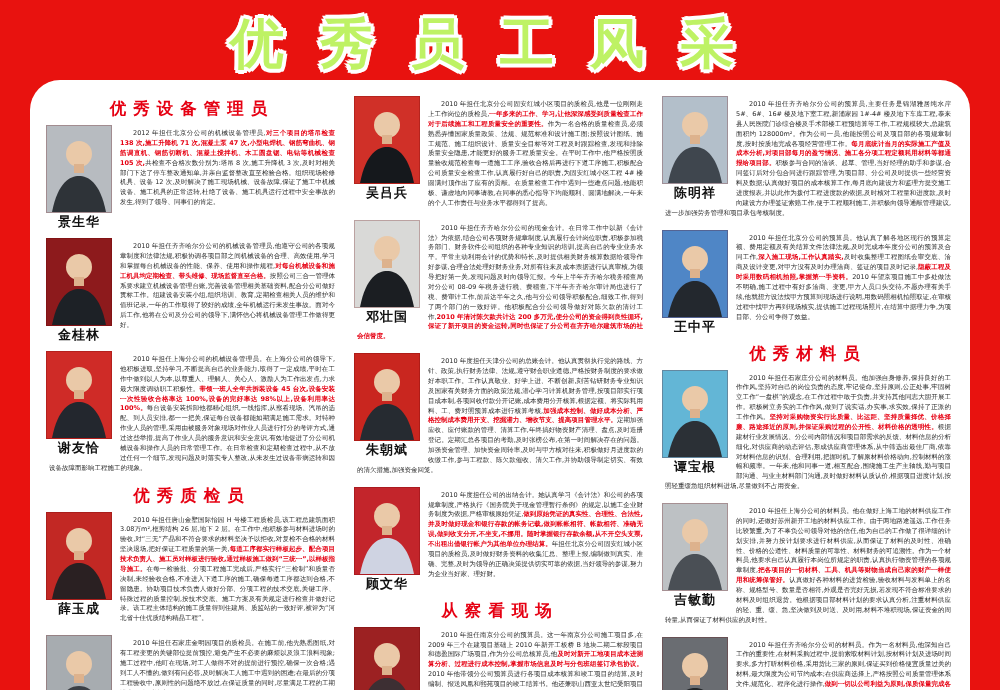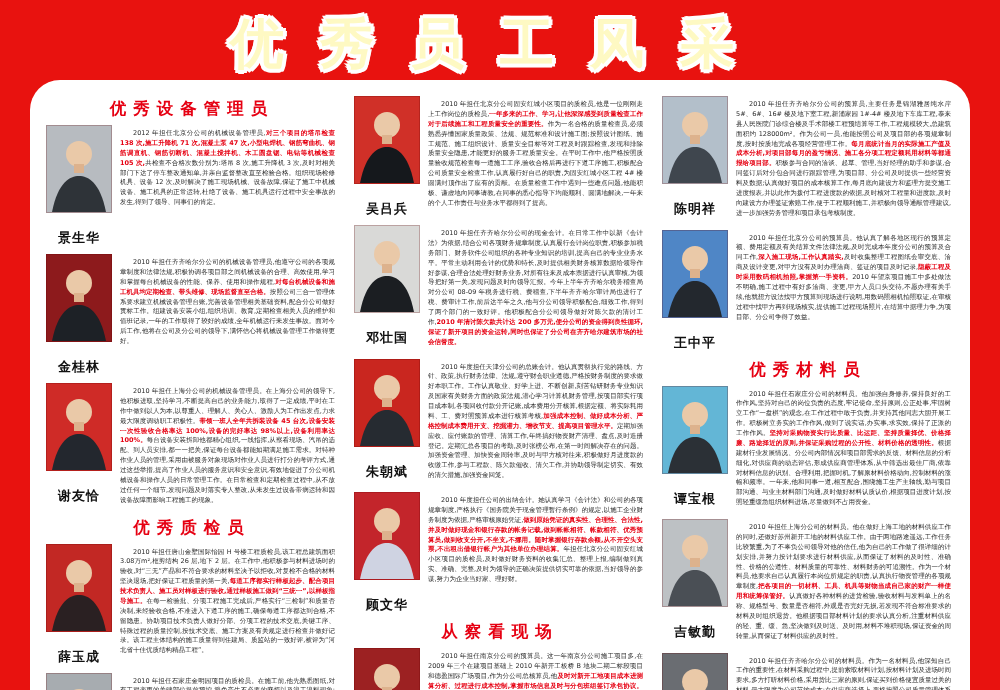--- a/index.html
+++ b/index.html
@@ -4,21 +4,21 @@
 <style>
   :root{ --accent:#e60012; --frame:#e8120f; }
   html,body{margin:0;padding:0;}
   body{
     width:1000px;height:690px;position:relative;overflow:hidden;
     background:var(--frame);
     font-family:"DejaVu Sans","Liberation Sans",sans-serif;
   }
   .title{
     position:absolute;top:8px;left:0;width:100%;text-align:center;
-    font-size:54px;font-weight:bold;color:#fef9c3;
+    font-size:54px;font-weight:bold;color:#bef264;
     letter-spacing:36px;box-sizing:border-box;
     text-shadow:-3px -3px 0 #fff,3px -3px 0 #fff,-3px 3px 0 #fff,3px 3px 0 #fff,0 -4px 0 #fff,0 4px 0 #fff,-4px 0 0 #fff,4px 0 0 #fff;
     white-space:nowrap;
   }
   .panel{
     position:absolute;left:30px;top:80px;width:940px;height:643px;
     background:#fff;border-radius:30px;box-sizing:border-box;
     padding:16px 8px 8px 8px;display:flex;
   }
   .col{flex:1;padding:0 7px;overflow:hidden;}
@@ -26,21 +26,21 @@
     color:var(--accent);font-weight:bold;font-size:16.5px;
     letter-spacing:7px;text-align:center;margin:2px 0 5px 0;white-space:nowrap;
   }
   .entry{margin-bottom:7px;overflow:hidden;}
   .pbox{float:left;width:68px;margin-right:7px;text-align:center;}
   .photo{
     width:66px;height:88px;margin:0 auto;
     border:1px solid rgba(100,0,0,.25);box-sizing:border-box;overflow:hidden;
   }
   .photo svg{display:block;}
-  .pname{font-size:13px;font-weight:bold;color:#111;margin-top:16px;letter-spacing:1px;white-space:nowrap;}
+  .pname{font-size:13px;font-weight:bold;color:#111;margin-top:0;letter-spacing:1px;white-space:nowrap;}
   .ptext{
     margin:4px;font-size:6.5px;line-height:1.52;color:#2a2a2a;
     text-align:justify;text-indent:2em;
   }
   .hl{color:var(--accent);font-weight:bold;}
 </style>
 </head>
 <body>
 
 <div class="title">优秀员工风采</div>
@@ -157,21 +157,21 @@
         <div class="pbox">
           <div class="photo" style="background: rgb(195, 37, 43);">
             <svg width="64" height="86" viewBox="0 0 64 86">
               <circle cx="32" cy="28" r="13" fill="#eac9a8"></circle>
               <rect x="27" y="38" width="10" height="9" fill="#ddb28d"></rect>
               <path d="M5 86 C11 56 23 50 32 50 C41 50 53 56 59 86 Z" fill="#cfd3e2"></path>
             </svg>
           </div>
           <div class="pname">顾文华</div>
         </div>
-        <p class="ptext"><span>2010 年度担任公司的出纳会计。她认真学习《会计法》和公司的各项规章制度,严格执行《国务院关于现金管理暂行条例》的规定,以施工企业财务制度为依据,严格审核原始凭证,</span><span class="hl">做到原始凭证的真实性、合理性、合法性,并及时做好现金和银行存款的帐务记载,做到帐帐相符、帐款相符、优秀预算员,做到收支分开,不坐支,不挪用。随时掌握银行存款余额,从不开空头支票,不出租出借银行帐户为其他单位办理结算。</span><span>年担任北京分公司固安红城小区项目的质检员,及时做好财务资料的收集汇总、整理上报,编制做到真实、准确、完整,及时为领导的正确决策提供切实可靠的依据,当好领导的参谋,努力为企业当好家、理好财。</span></p>
+        <p class="ptext"><span>2010 年度担任公司的出纳会计。她认真学习《会计法》和公司的各项规章制度,严格执行《国务院关于现金管理暂行条例》的规定,以施工企业财务制度为依据,严格审核原始凭证,</span><span class="hl">做到原始凭证的真实性、合理性、合法性,并及时做好现金和银行存款的帐务记载,做到帐帐相符、帐款相符、准确无误,做到收支分开,不坐支,不挪用。随时掌握银行存款余额,从不开空头支票,不出租出借银行帐户为其他单位办理结算。</span><span>年担任北京分公司固安红城小区项目的质检员,及时做好财务资料的收集汇总、整理上报,编制做到真实、准确、完整,及时为领导的正确决策提供切实可靠的依据,当好领导的参谋,努力为企业当好家、理好财。</span></p>
       </div>
       <div class="sec">从察看现场</div>
       <div class="entry">
         <div class="pbox">
           <div class="photo" style="background: rgb(156, 33, 34);">
             <svg width="64" height="86" viewBox="0 0 64 86">
               <circle cx="32" cy="28" r="13" fill="#eac9a8"></circle>
               <rect x="27" y="38" width="10" height="9" fill="#ddb28d"></rect>
               <path d="M5 86 C11 56 23 50 32 50 C41 50 53 56 59 86 Z" fill="#3d2f33"></path>
             </svg>

